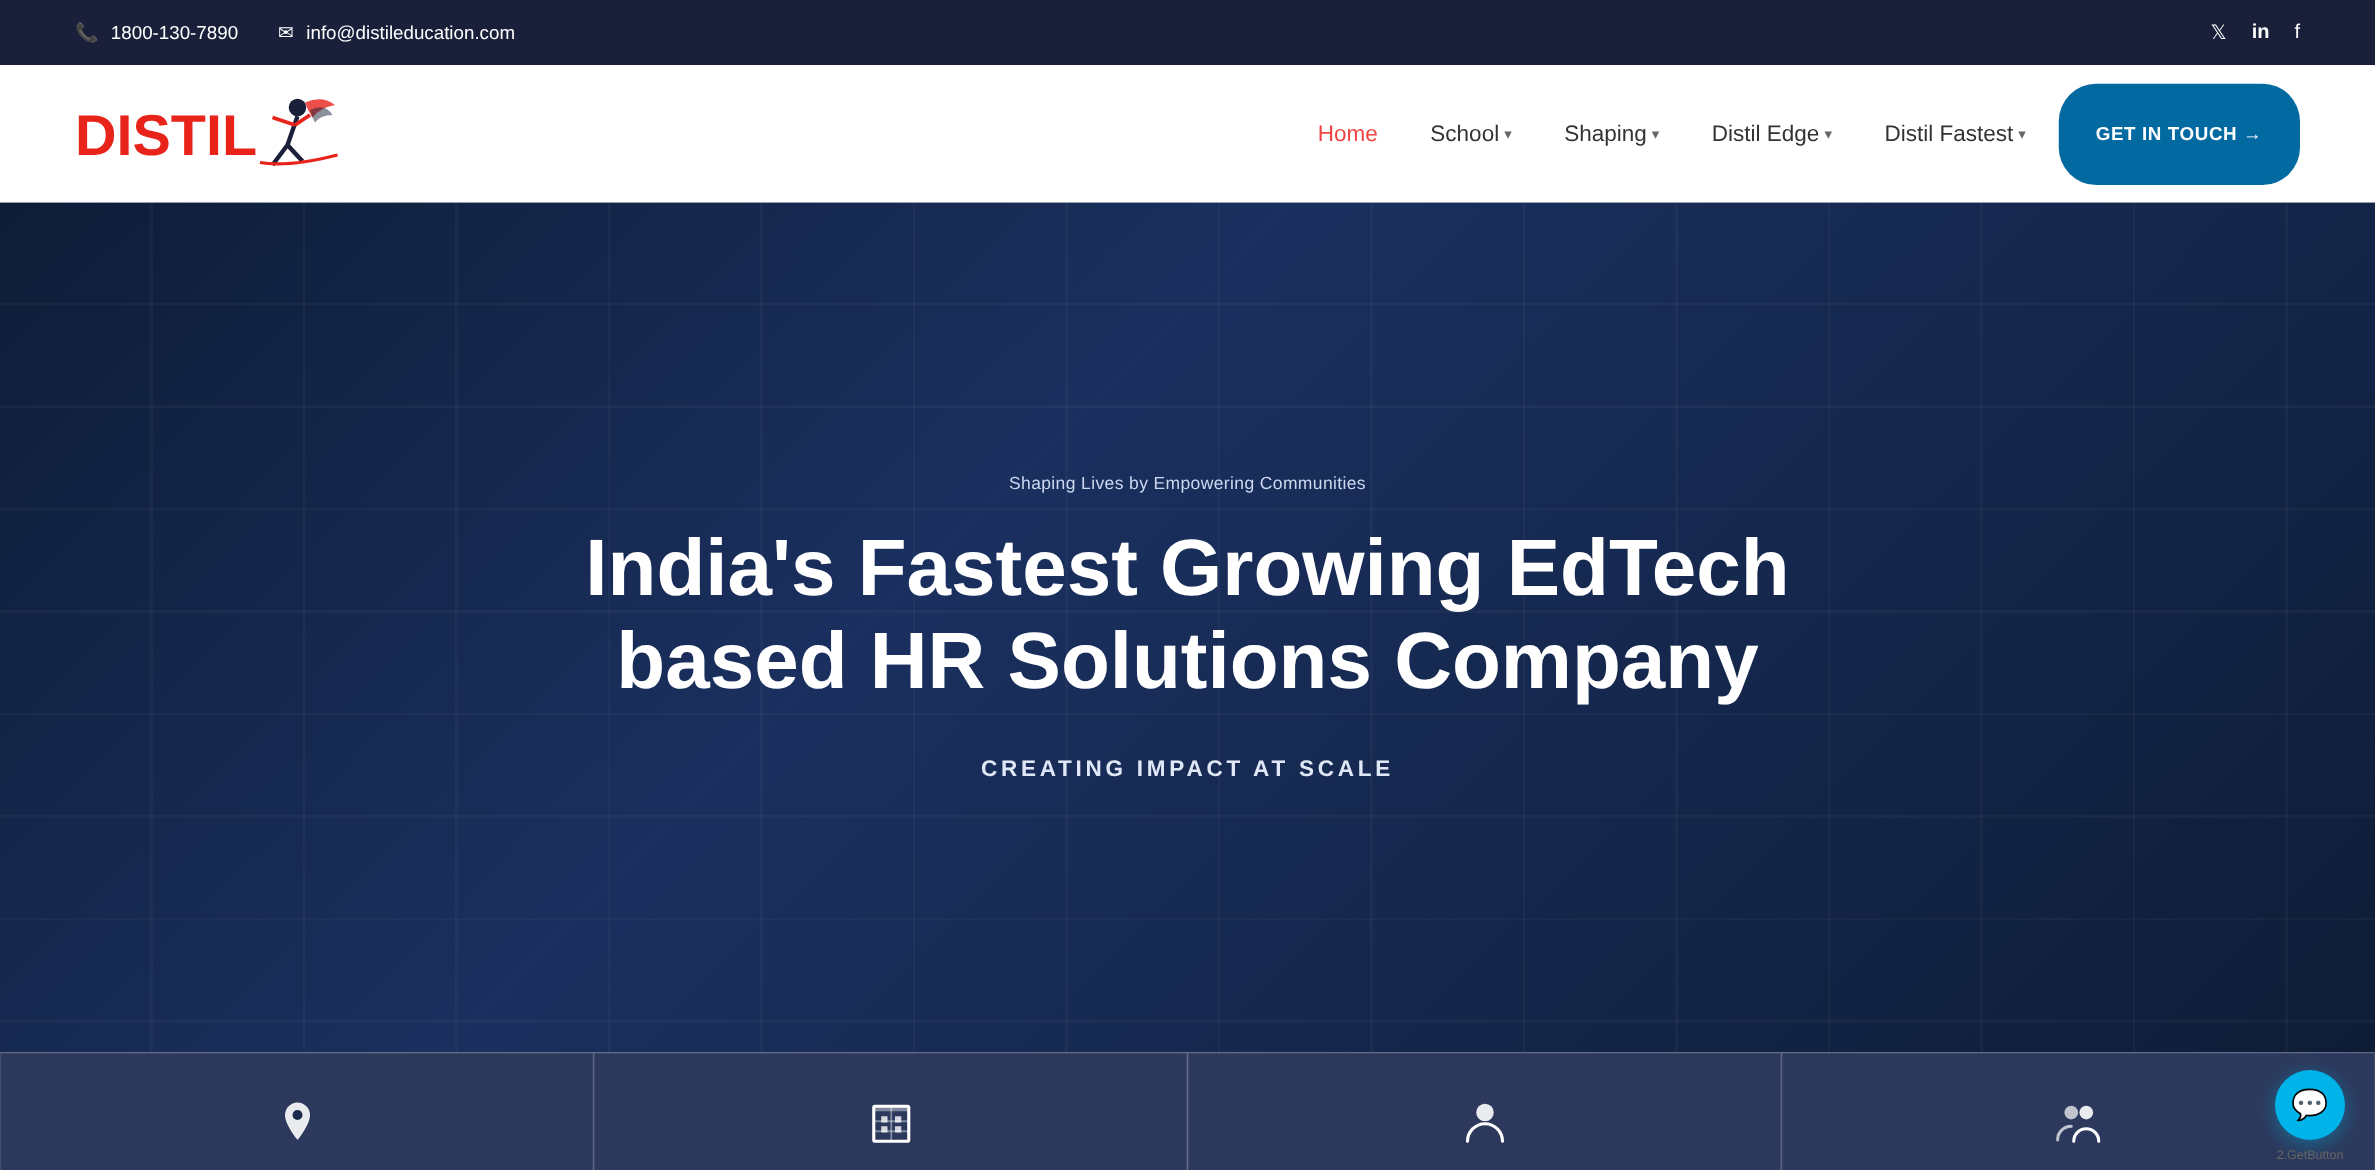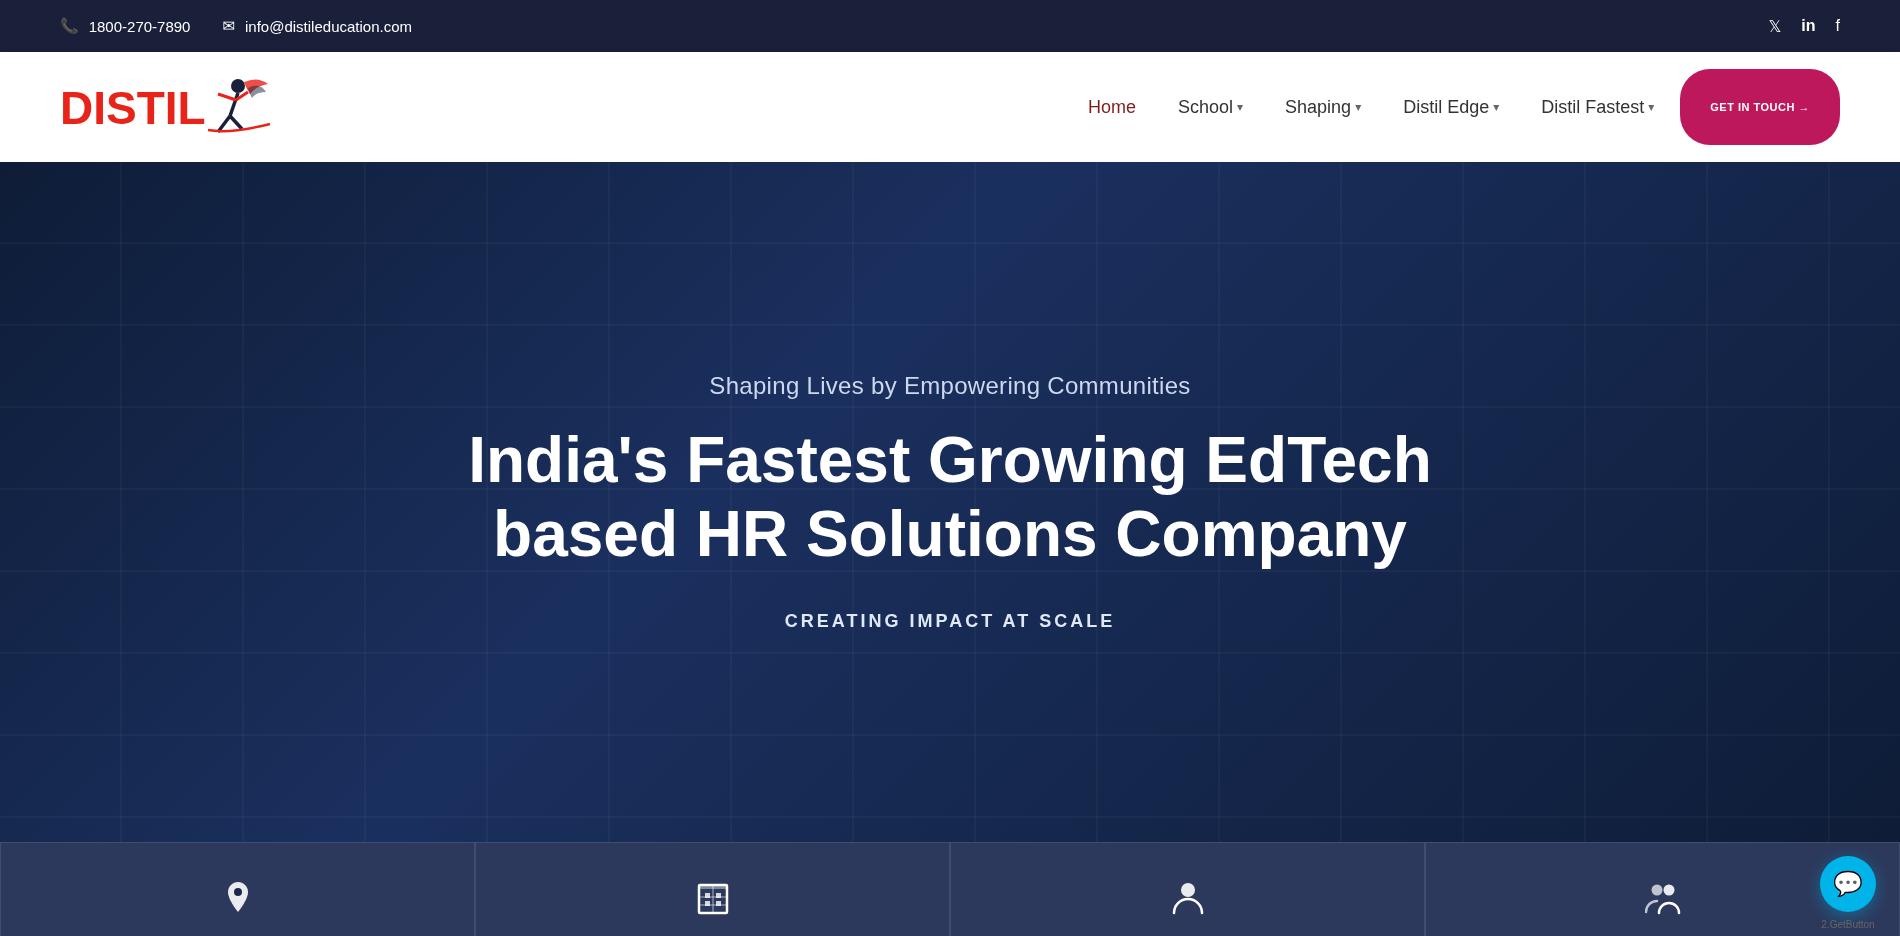--- a/index.html
+++ b/index.html
@@ -41,29 +41,29 @@
     .nav-item {
       display: flex; align-items: center; gap: 4px;
       padding: 8px 16px;
       font-size: 18px;
       font-weight: 500;
       color: #333;
       cursor: pointer;
       text-decoration: none;
       white-space: nowrap;
     }
-    .nav-item.active { color: #7f1d1d; }
+    .nav-item.active { color: #ef4444; }
     .nav-item .chevron { font-size: 12px; color: #666; }
     .nav-cta {
-      background: #be185d;
+      background: #0369a1;
       color: #fff;
       border: none;
       border-radius: 30px;
       padding: 32px 30px;
-      font-size: 11px;
+      font-size: 15px;
       font-weight: 700;
       cursor: pointer;
       display: flex; align-items: center; gap: 10px;
       letter-spacing: 0.5px;
       white-space: nowrap;
     }
 
     
     .hero {
       position: relative;
@@ -109,21 +109,21 @@
     }
     .hero-content {
       position: relative; z-index: 1;
       text-align: center;
       color: #fff;
       padding: 0 200px;
       max-width: 1400px;
       width: 100%;
     }
     .hero-subtitle {
-      font-size: 24px;
+      font-size: 14px;
       font-weight: 400;
       color: #cdd8f0;
       margin-bottom: 24px;
       letter-spacing: 0.3px;
     }
     .hero-title {
       font-size: 64px;
       font-weight: 900;
       color: #fff;
       line-height: 1.15;
@@ -184,21 +184,21 @@
     
     .logo-svg { height: 70px; display: flex; align-items: center; }
   </style>
 </head>
 <body>
 
 <div class="top-bar">
   <div class="top-bar-left">
     <div class="top-bar-item">
       <span>📞</span>
-      <span>1800-270-7890</span>
+      <span>1800-130-7890</span>
     </div>
     <div class="top-bar-item">
       <span>✉</span>
       <span>info@distileducation.com</span>
     </div>
   </div>
   <div class="top-bar-right">
     <a class="social-icon">𝕏</a>
     <a class="social-icon" style="font-weight:700;">in</a>
     <a class="social-icon">f</a>

